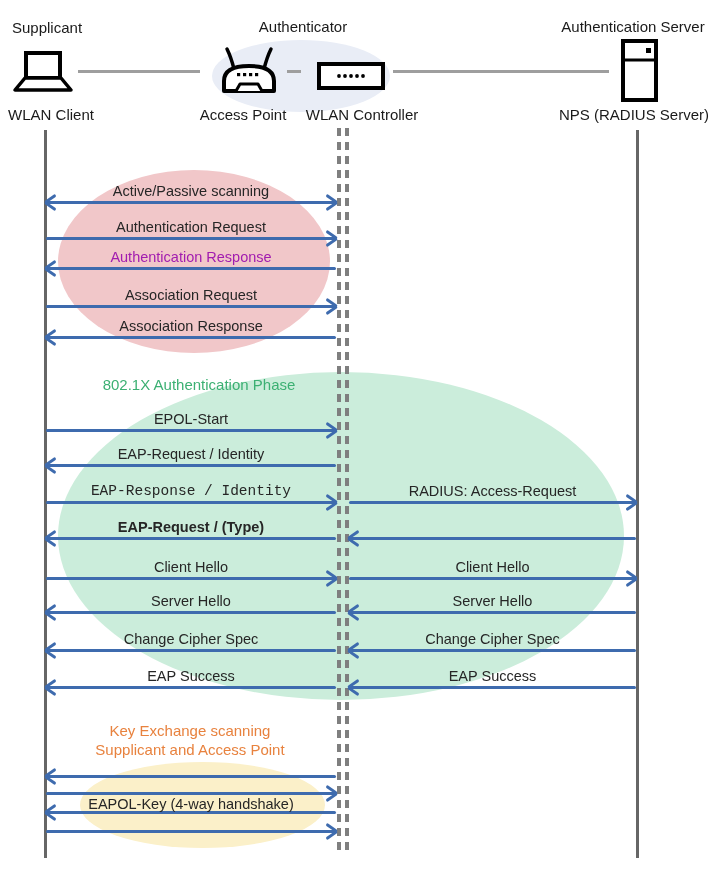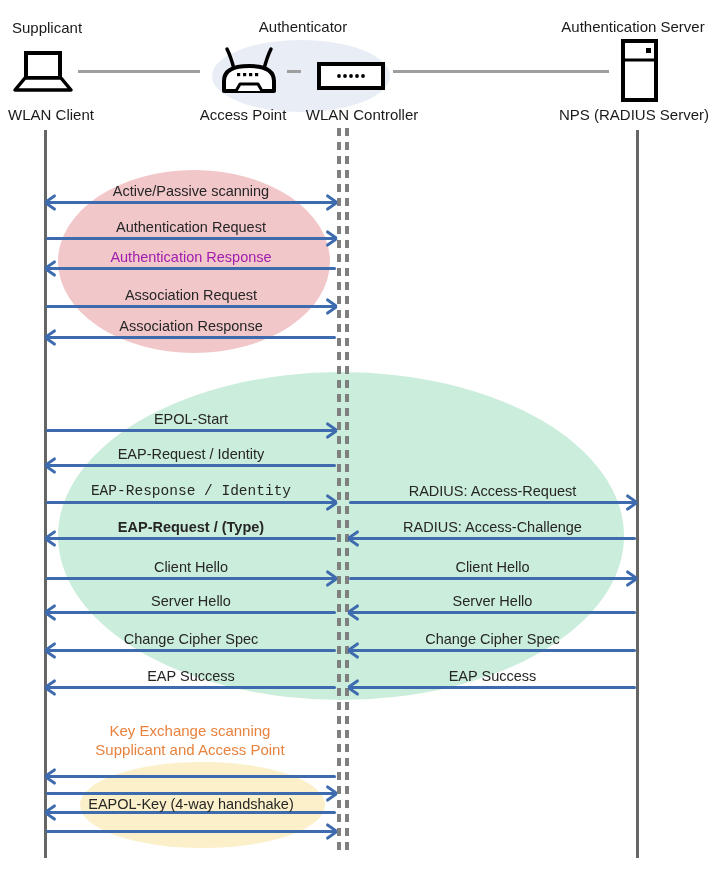--- a/index.html
+++ b/index.html
@@ -102,20 +102,21 @@
     <rect x="25" y="9" width="5" height="5" fill="#000"></rect>
   </svg>
 
   <div class="device-label dev-wlan-client">WLAN Client</div>
   <div class="device-label dev-access-point">Access Point</div>
   <div class="device-label dev-wlan-controller">WLAN Controller</div>
   <div class="device-label dev-nps">NPS (RADIUS Server)</div>
 
 <div class="phase-ellipse" style="left: 58px; top: 170px; width: 272px; height: 183px; background: rgb(241, 199, 201);"></div>
     <div class="phase-ellipse" style="left: 58px; top: 372px; width: 566px; height: 328px; background: rgb(203, 237, 219);"></div>
+    <div class="phase-title" style="left: 68px; top: 375px; width: 262px; color: rgb(60, 176, 115);">802.1X Authentication Phase</div>
     <div class="phase-ellipse" style="left: 80px; top: 762px; width: 245px; height: 86px; background: rgb(251, 240, 201);"></div>
     <div class="phase-title" style="left: 59px; top: 721px; width: 262px; color: rgb(232, 130, 62);">Key Exchange scanning
 Supplicant and Access Point</div>
     <div class="lifeline" style="left: 44px; top: 130px; width: 3px; height: 728px; background: rgb(102, 102, 102);"></div>
     <div class="lifeline" style="left: 636px; top: 130px; width: 3px; height: 728px; background: rgb(102, 102, 102);"></div>
     <div class="lifeline" style="left: 337px; top: 128px; width: 4px; height: 728px; background: repeating-linear-gradient(rgb(127, 127, 127) 0px, rgb(127, 127, 127) 8px, transparent 8px, transparent 14px);"></div>
     <div class="lifeline" style="left: 345px; top: 128px; width: 4px; height: 728px; background: repeating-linear-gradient(rgb(127, 127, 127) 0px, rgb(127, 127, 127) 8px, transparent 8px, transparent 14px);"></div>
     <div class="msg" style="left: 46px; top: 201px; width: 290px;">
       <div class="msg-line"></div>
       <div class="head r"></div>
@@ -164,21 +165,20 @@
     <div class="msg-label" style="left: 349px; top: 482px; width: 287px; color: rgb(38, 38, 38);">RADIUS: Access-Request</div>
     <div class="msg" style="left: 46px; top: 537px; width: 290px;">
       <div class="msg-line"></div>
       <div class="head l"></div>
     </div>
     <div class="msg-label" style="left: 46px; top: 518px; width: 290px; color: rgb(38, 38, 38); font-weight: bold;">EAP-Request / (Type)</div>
     <div class="msg" style="left: 349px; top: 537px; width: 287px;">
       <div class="msg-line"></div>
       <div class="head l"></div>
     </div>
-    <div class="msg-label" style="left: 349px; top: 518px; width: 287px; color: rgb(38, 38, 38);">RADIUS: Access-Challenge</div>
     <div class="msg" style="left: 46px; top: 577px; width: 290px;">
       <div class="msg-line"></div>
       <div class="head r"></div>
     </div>
     <div class="msg-label" style="left: 46px; top: 558px; width: 290px; color: rgb(38, 38, 38);">Client Hello</div>
     <div class="msg" style="left: 349px; top: 577px; width: 287px;">
       <div class="msg-line"></div>
       <div class="head r"></div>
     </div>
     <div class="msg-label" style="left: 349px; top: 558px; width: 287px; color: rgb(38, 38, 38);">Client Hello</div>

